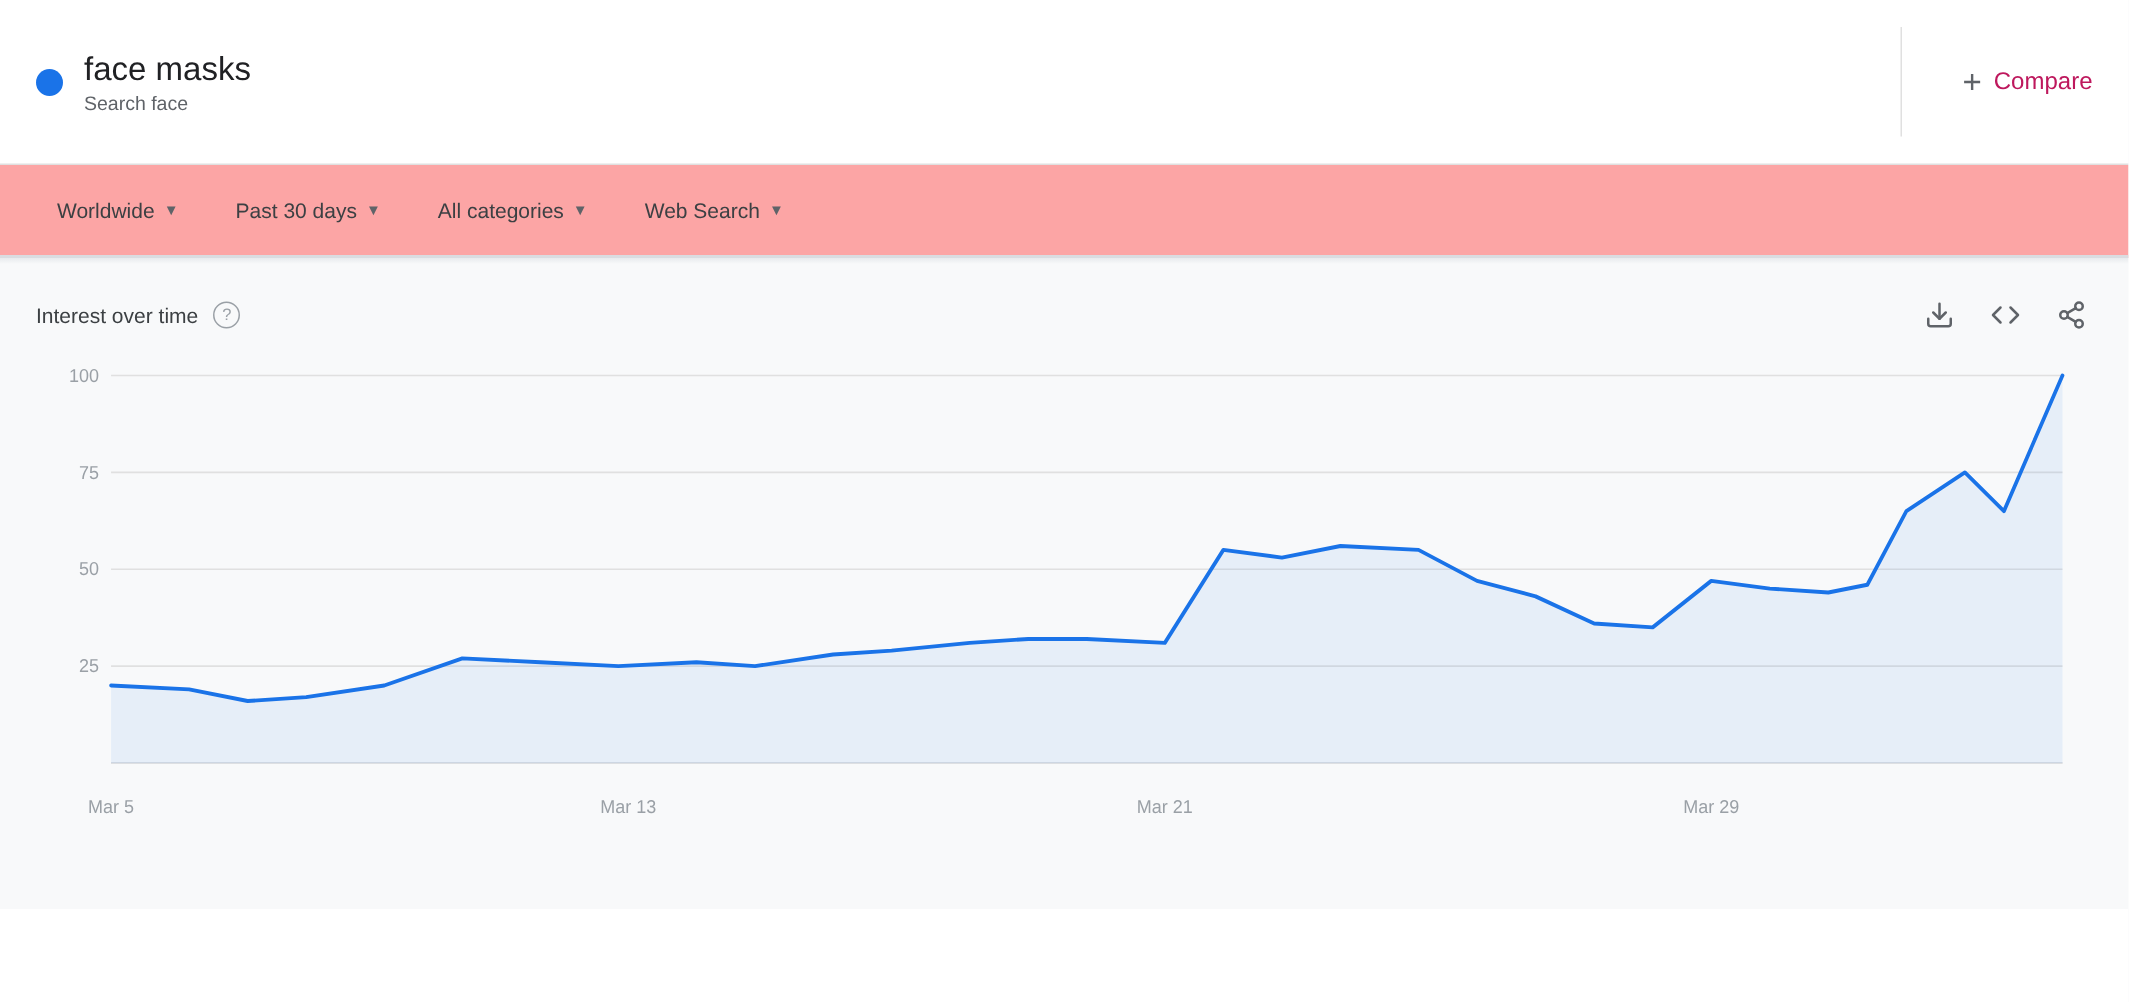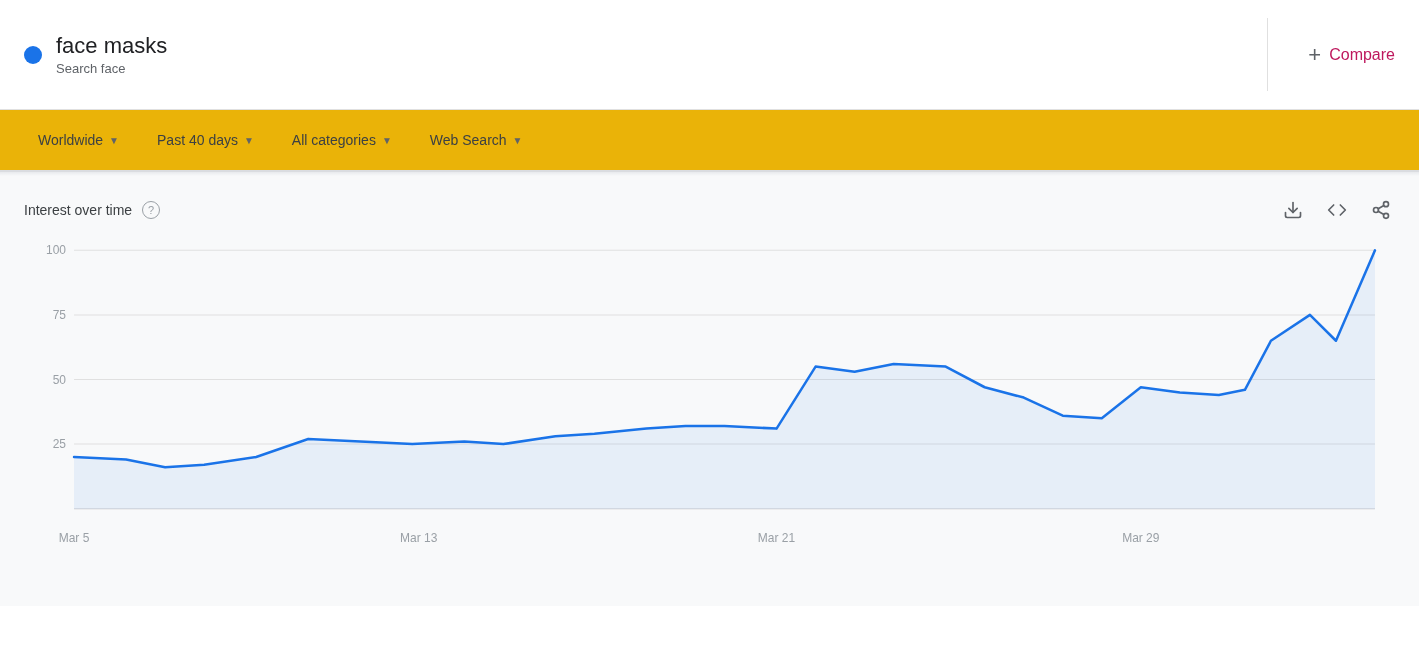--- a/index.html
+++ b/index.html
@@ -60,21 +60,21 @@
       font-size: 16px;
       color: #be185d;
     }
 
     .filters-bar {
       display: flex;
       align-items: center;
       padding: 14px 24px;
       gap: 10px;
       border-bottom: 2px solid #dadce0;
-      background: #eab308;
+      background: #fca5a5;
     }
 
     .filter-btn {
       display: flex;
       align-items: center;
       gap: 6px;
       padding: 8px 14px;
       border: none;
       background: none;
       cursor: pointer;
@@ -175,21 +175,21 @@
     <span class="compare-label">Compare</span>
   </div>
 </div>
 
 <div class="filters-bar">
   <button class="filter-btn">
     <span>Worldwide</span>
     <span class="filter-chevron">▼</span>
   </button>
   <button class="filter-btn">
-    <span>Past 40 days</span>
+    <span>Past 30 days</span>
     <span class="filter-chevron">▼</span>
   </button>
   <button class="filter-btn">
     <span>All categories</span>
     <span class="filter-chevron">▼</span>
   </button>
   <button class="filter-btn">
     <span>Web Search</span>
     <span class="filter-chevron">▼</span>
   </button>

